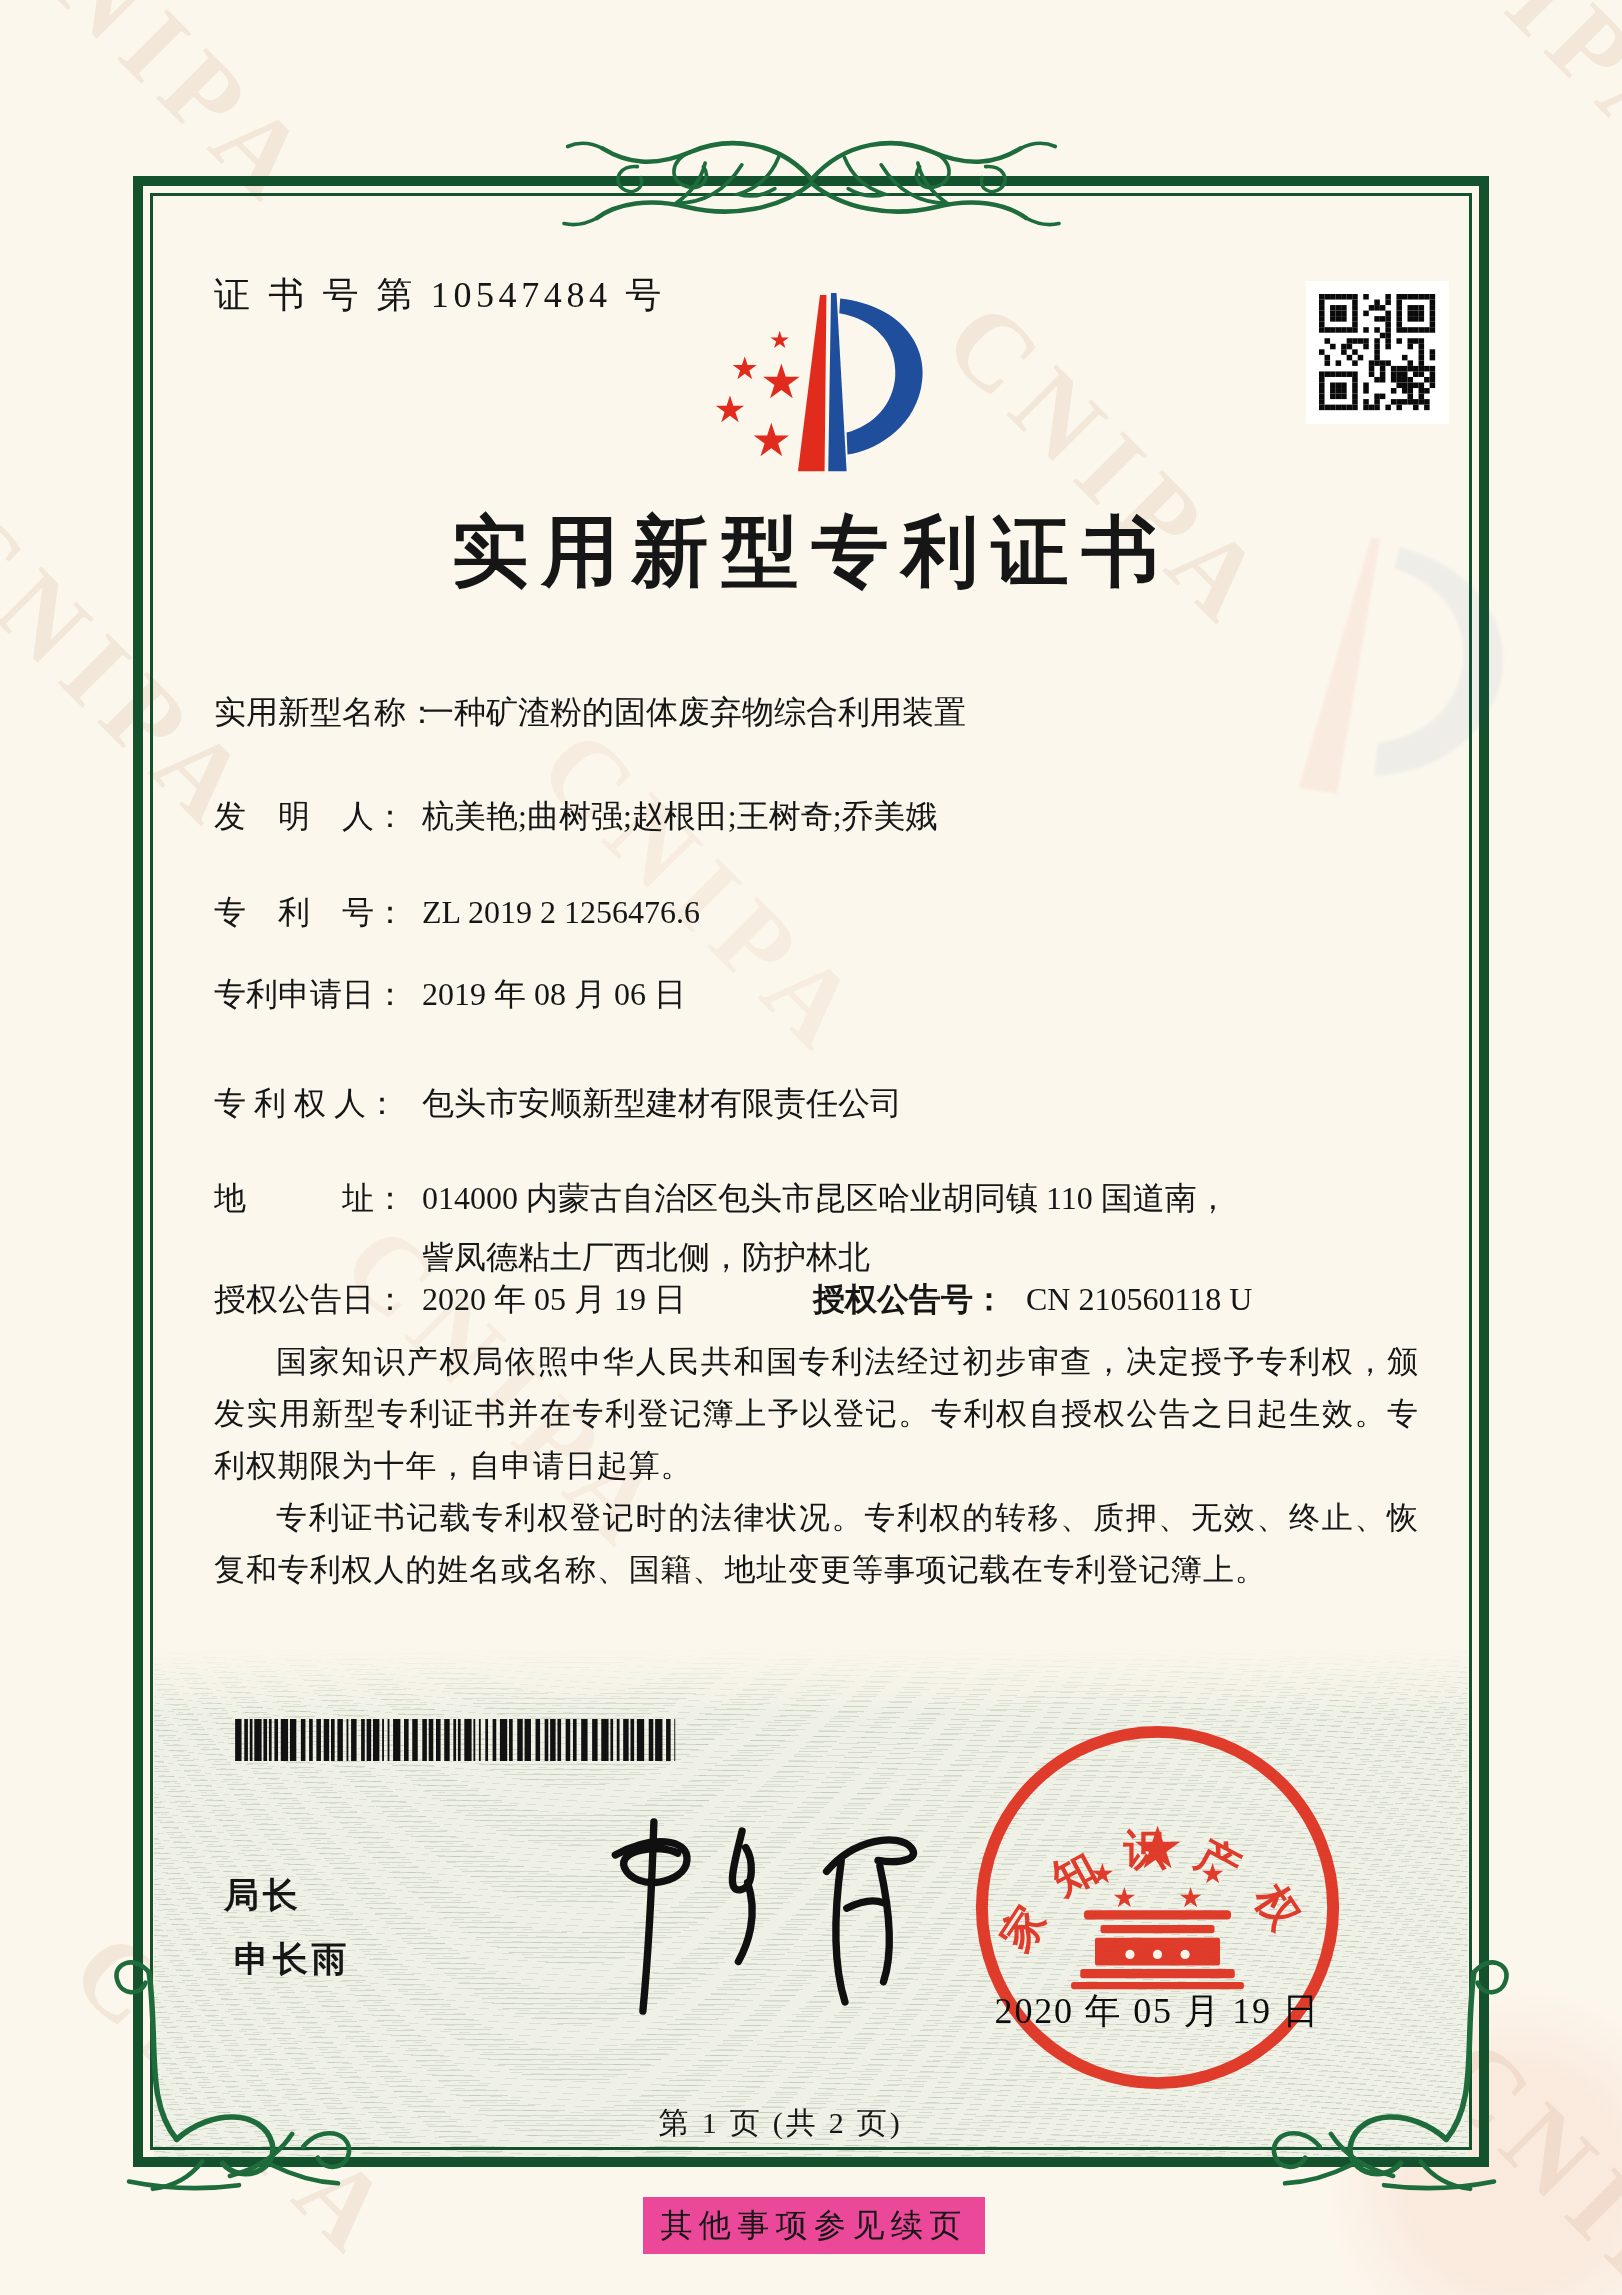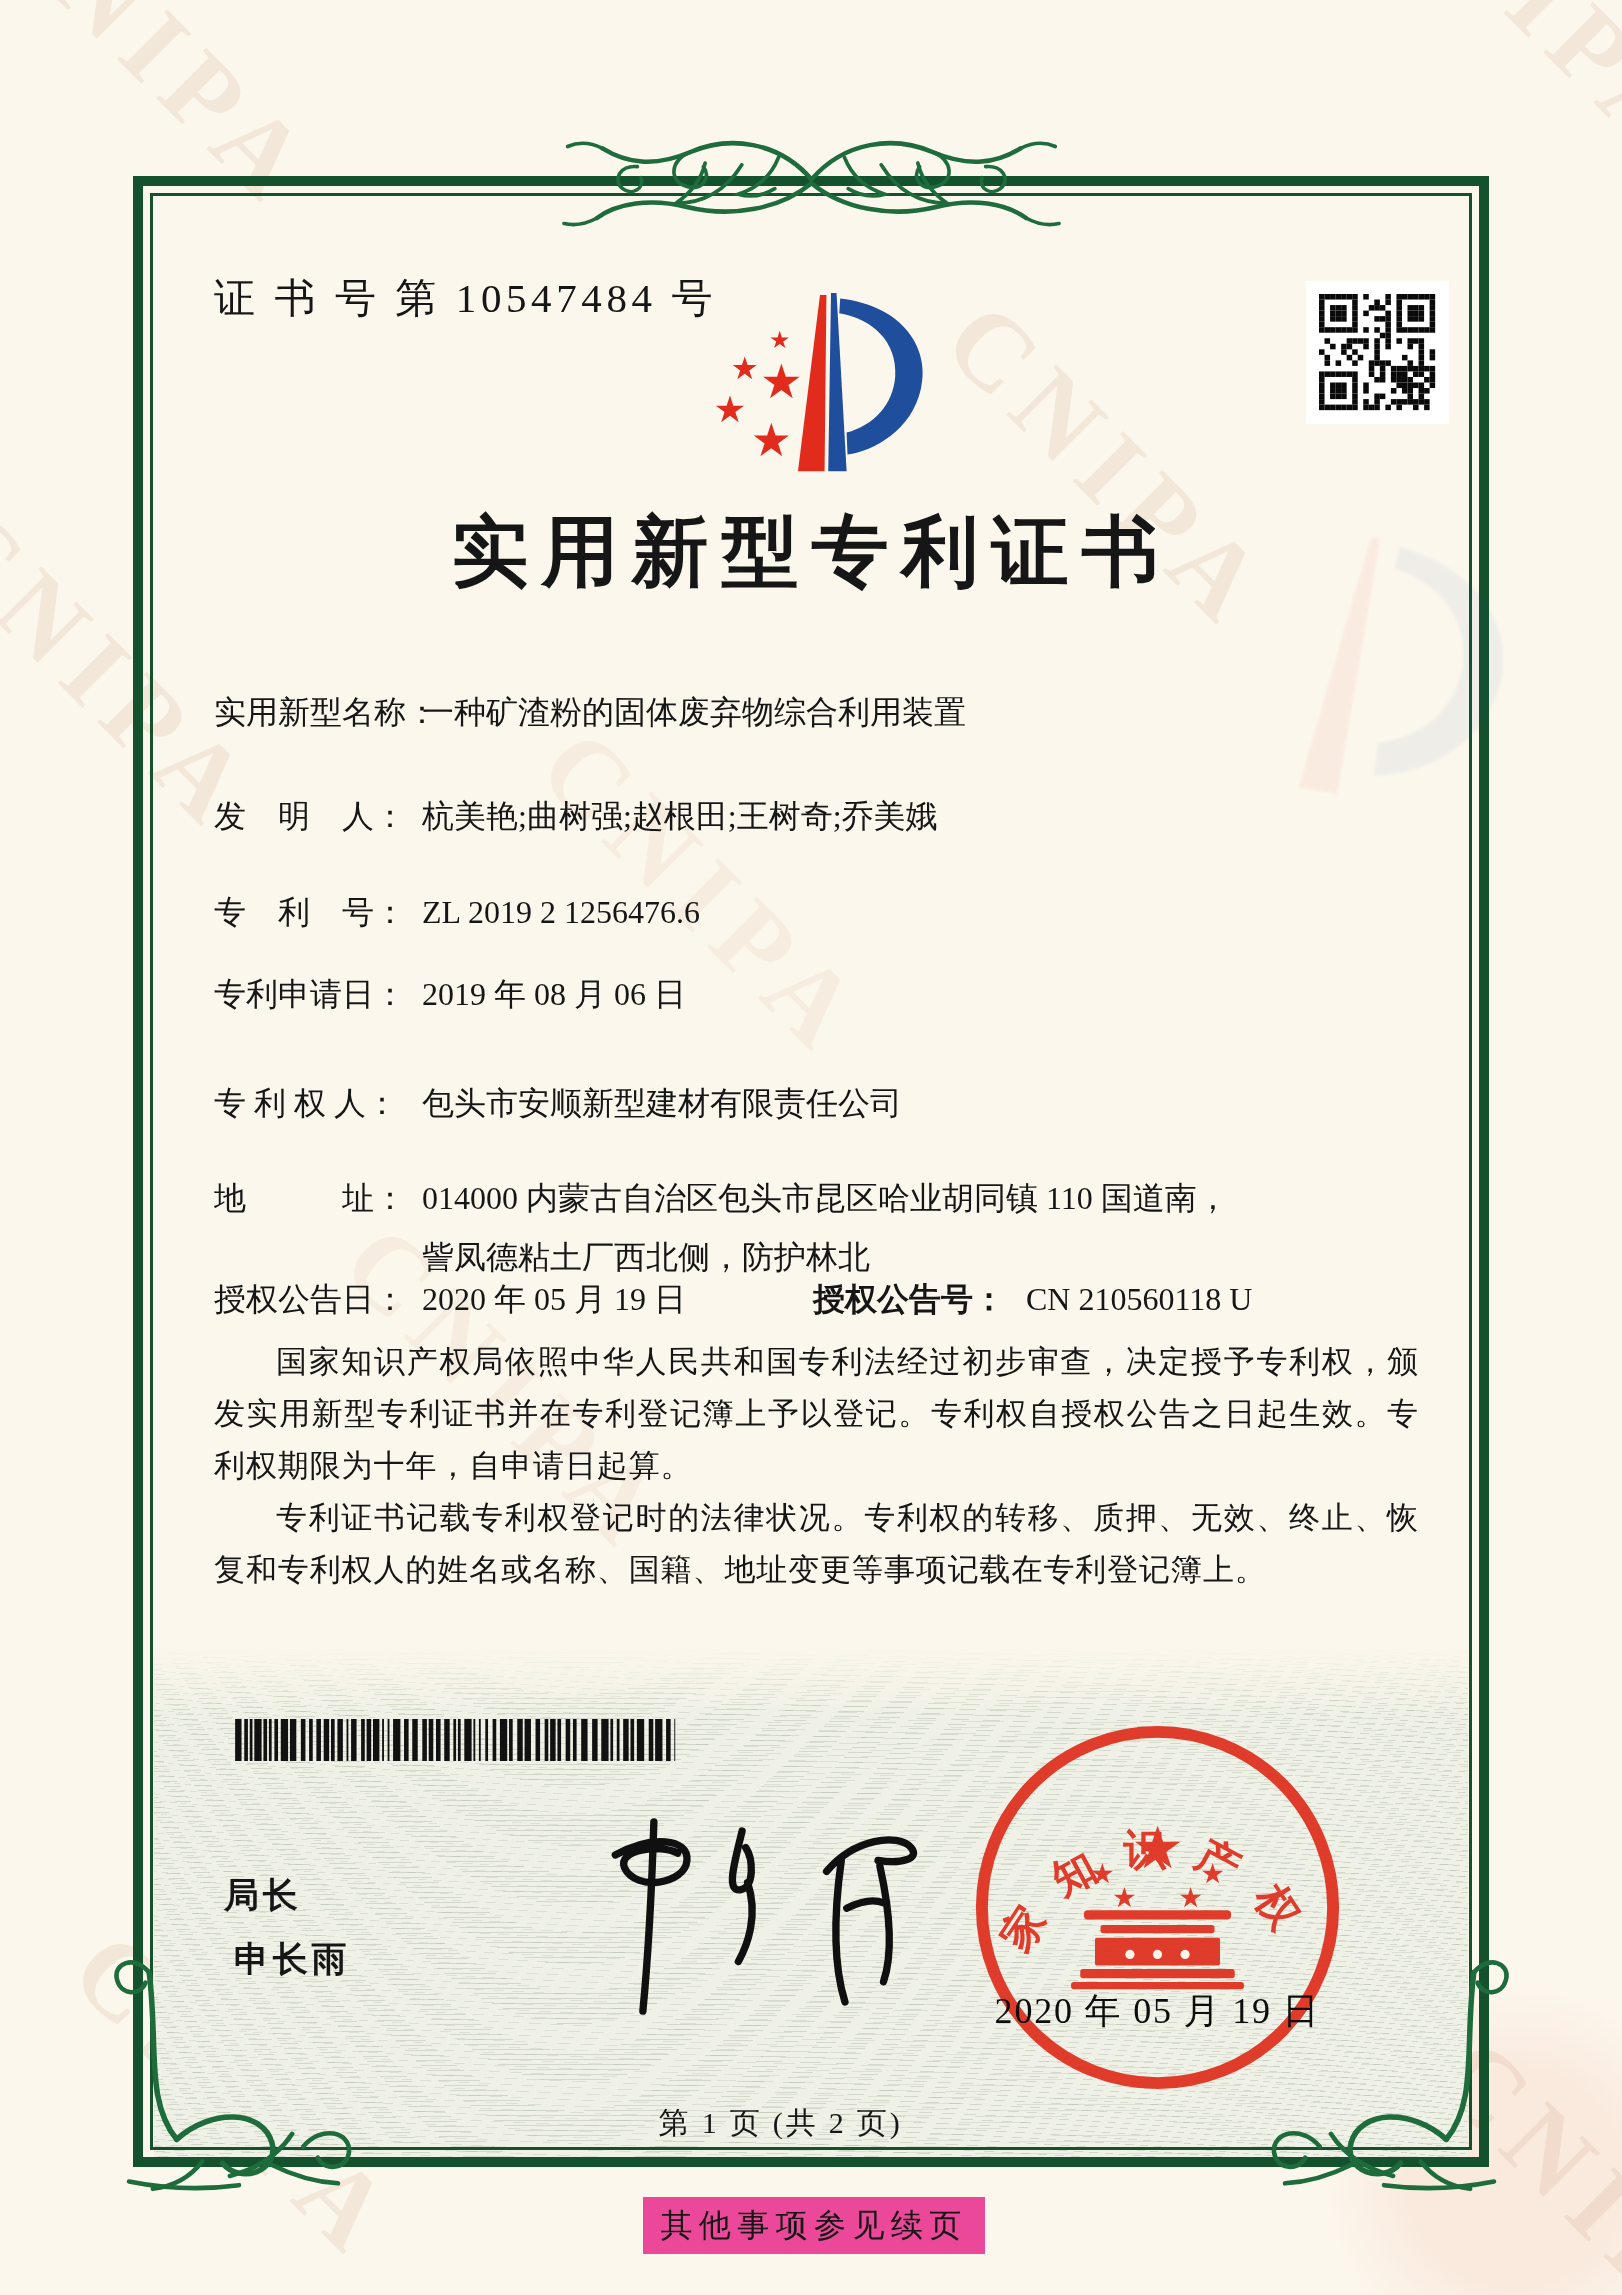--- a/index.html
+++ b/index.html
@@ -18,21 +18,21 @@
   .frame-inner{position:absolute;left:7.3px;top:7.3px;right:7.3px;bottom:7.3px;border:3.7px solid #14522e;}
   
   .waves{position:absolute;left:154px;top:1647px;width:1314px;height:513px;
       background-color:#f0f1e6;
       background-image:
         repeating-radial-gradient(95% 75% at 32% 245%, rgba(148,166,143,0.32) 0 1.8px, transparent 1.8px 16.5px),
         repeating-radial-gradient(95% 75% at 72% -150%, rgba(148,166,143,0.22) 0 1.8px, transparent 1.8px 20px);
       -webkit-mask-image:linear-gradient(to bottom,transparent 0,#000 64px);
       mask-image:linear-gradient(to bottom,transparent 0,#000 64px);}
   
-  .cert-no{position:absolute;left:214px;top:271px;font-size:41px;letter-spacing:4.6px;}
+  .cert-no{position:absolute;left:214px;top:271px;font-size:36px;letter-spacing:4.6px;}
   .logo{position:absolute;left:684px;top:260px;}
   .logo-ghost{position:absolute;left:1152px;top:487px;opacity:0.055;filter:blur(1.8px);transform:rotate(9deg);}
   .qr-box{position:absolute;left:1306px;top:281px;width:143px;height:143px;background:#fff;}
   .qr-box svg{position:absolute;left:13px;top:13px;}
   .title{position:absolute;left:0;top:501px;width:1623px;text-align:center;
       font-size:77px;font-weight:bold;letter-spacing:13px;}
   
   .row{position:absolute;left:214px;font-size:32px;line-height:42px;white-space:nowrap;}
   .lbl{display:inline-block;width:208px;white-space:pre;}
   .addr2{position:absolute;left:422px;font-size:32px;}

